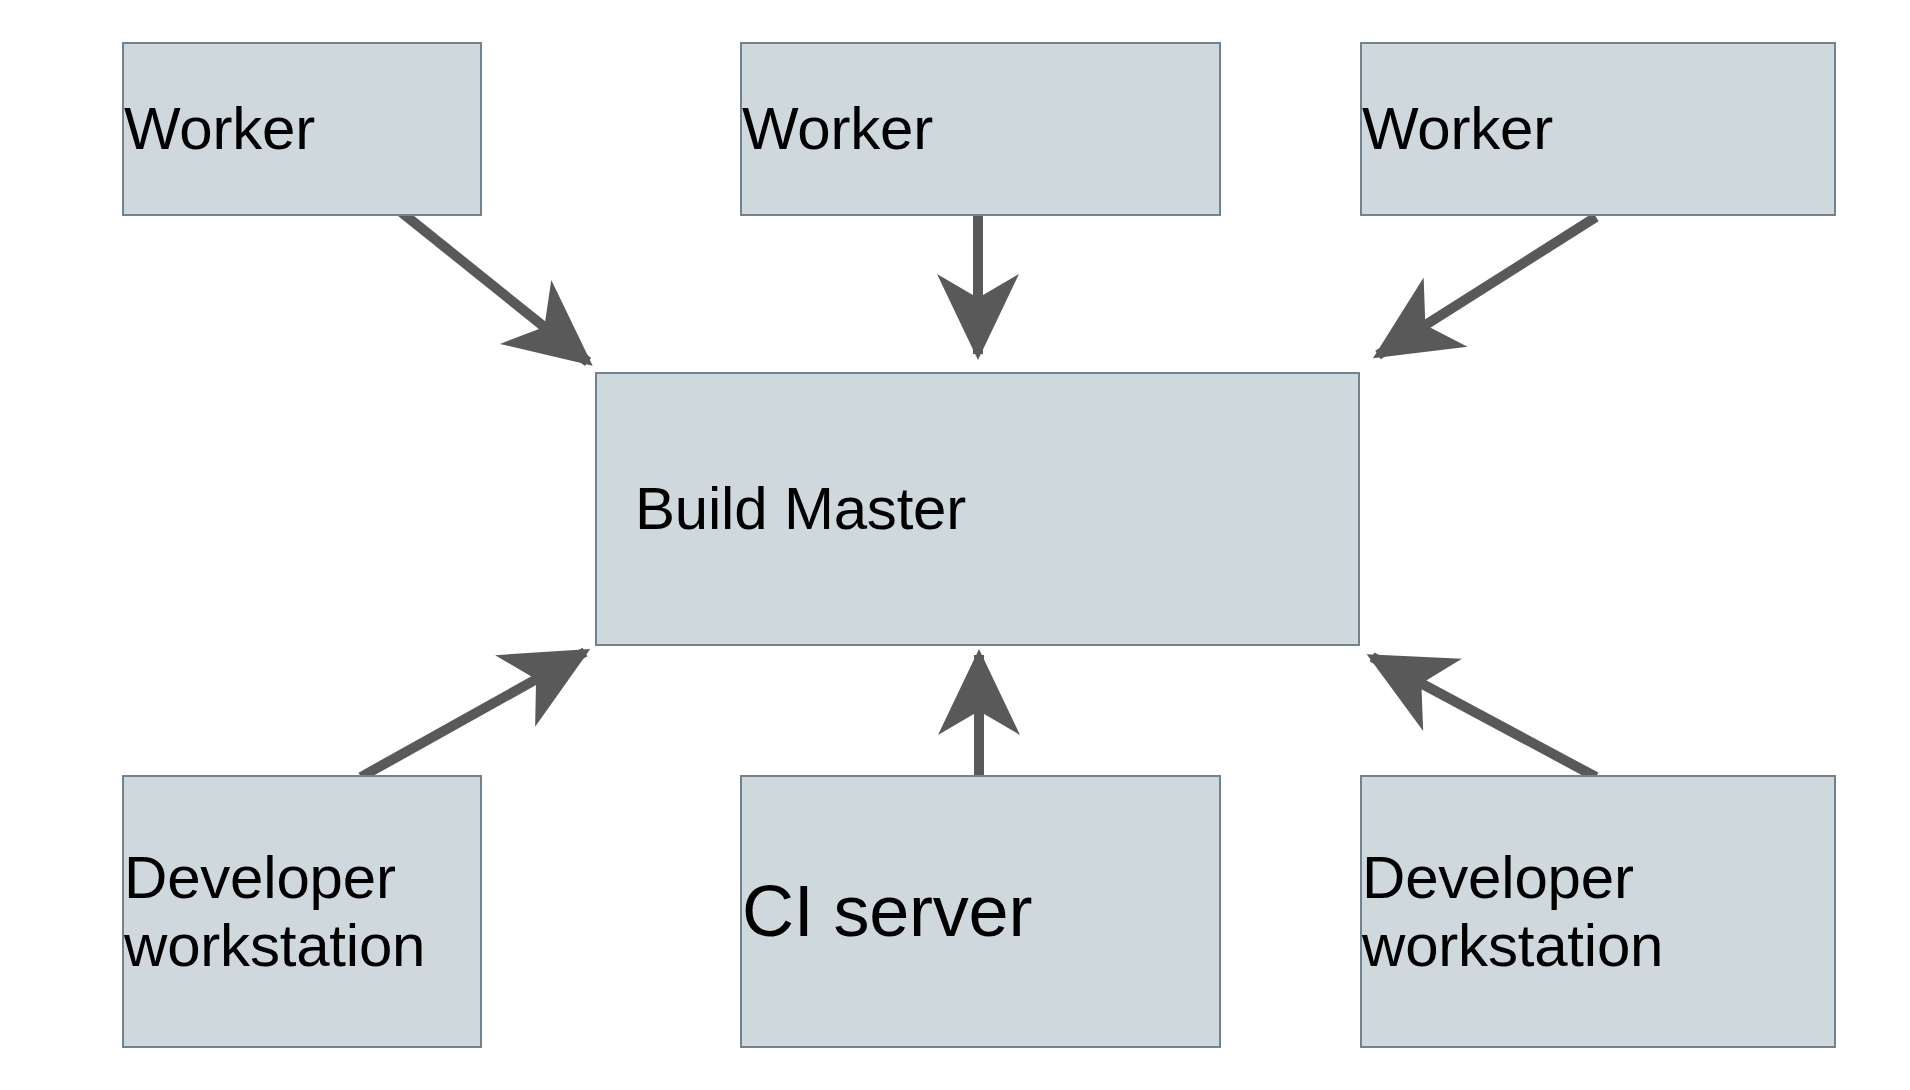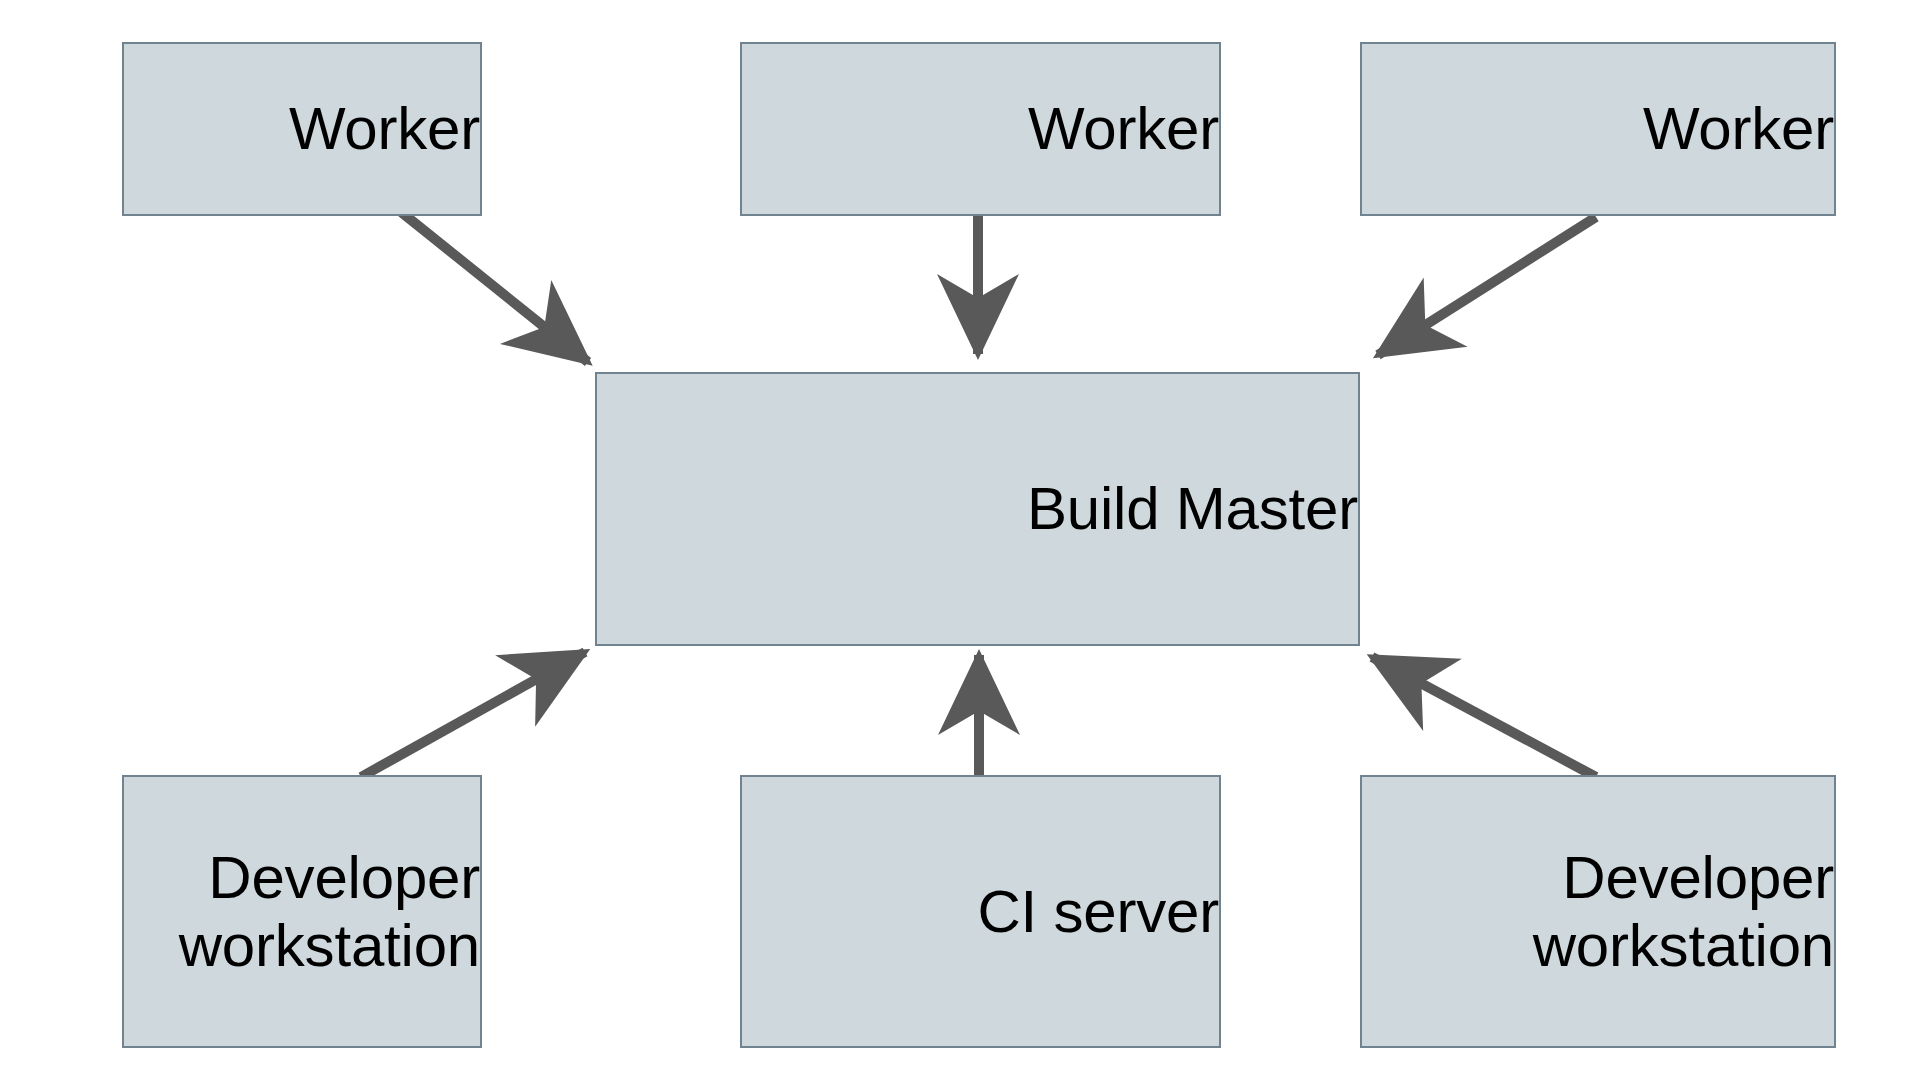--- a/index.html
+++ b/index.html
@@ -26,21 +26,21 @@
     pointer-events: none;
   }
   .node {
     position: absolute;
     box-sizing: border-box;
     background: #cfd8dc;
     border: 2px solid #70838f;
     display: flex;
     align-items: center;
     justify-content: center;
-    text-align: right;
+    text-align: left;
     color: #000000;
     line-height: 1.12;
     white-space: pre-line;
     letter-spacing: -0.2px;
   }
   .node-label {
     display: block;
     width: 100%;
     white-space: pre-line;
   }
@@ -48,21 +48,21 @@
   
   #node-worker-1 { left: 122px;  top: 42px;  width: 360px; height: 174px; font-size: 60px; }
   #node-worker-2 { left: 740px;  top: 42px;  width: 481px; height: 174px; font-size: 60px; }
   #node-worker-3 { left: 1360px; top: 42px;  width: 476px; height: 174px; font-size: 60px; }
 
   
   #node-build-master { left: 595px; top: 372px; width: 765px; height: 274px; font-size: 60px; padding-left: 38px; }
 
   
   #node-dev-ws-1 { left: 122px;  top: 775px; width: 360px; height: 273px; font-size: 60px; }
-  #node-ci-server { left: 740px; top: 775px; width: 481px; height: 273px; font-size: 60px; }
+  #node-ci-server { left: 740px; top: 775px; width: 481px; height: 273px; font-size: 72px; }
   #node-dev-ws-2 { left: 1360px; top: 775px; width: 476px; height: 273px; font-size: 60px; }
 </style>
 </head>
 <body>
 
 <div id="canvas">
 
   <svg id="edges" viewBox="0 0 1910 1090" width="1910" height="1090" xmlns="http://www.w3.org/2000/svg">
     <defs>
       <marker id="arrowhead" markerWidth="9" markerHeight="9" refX="8.2" refY="4.5" orient="auto" markerUnits="strokeWidth">

